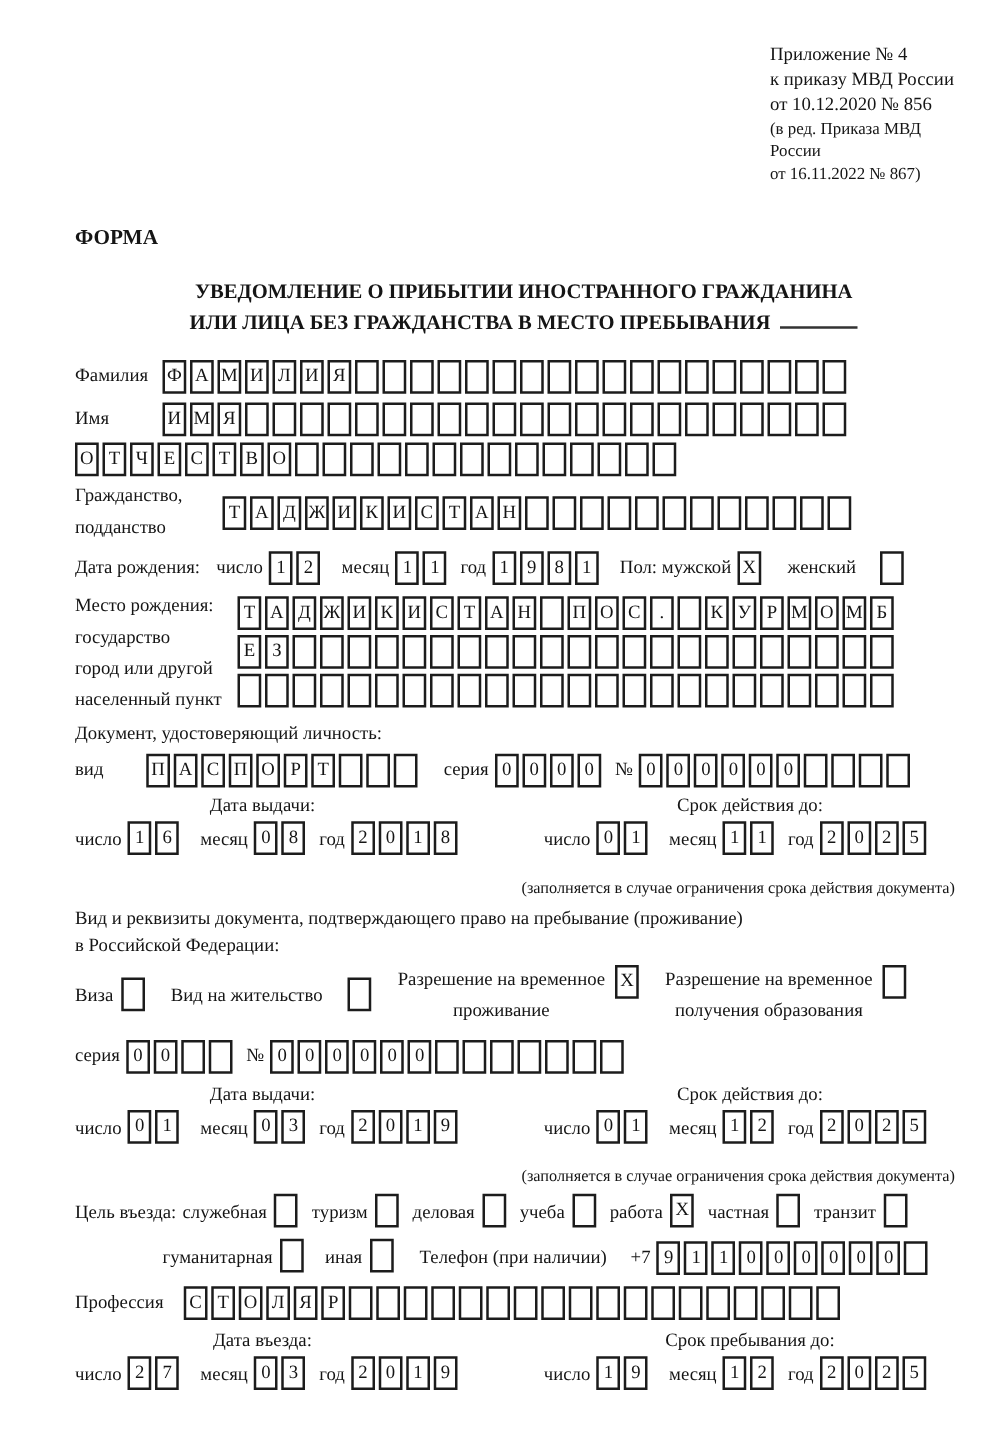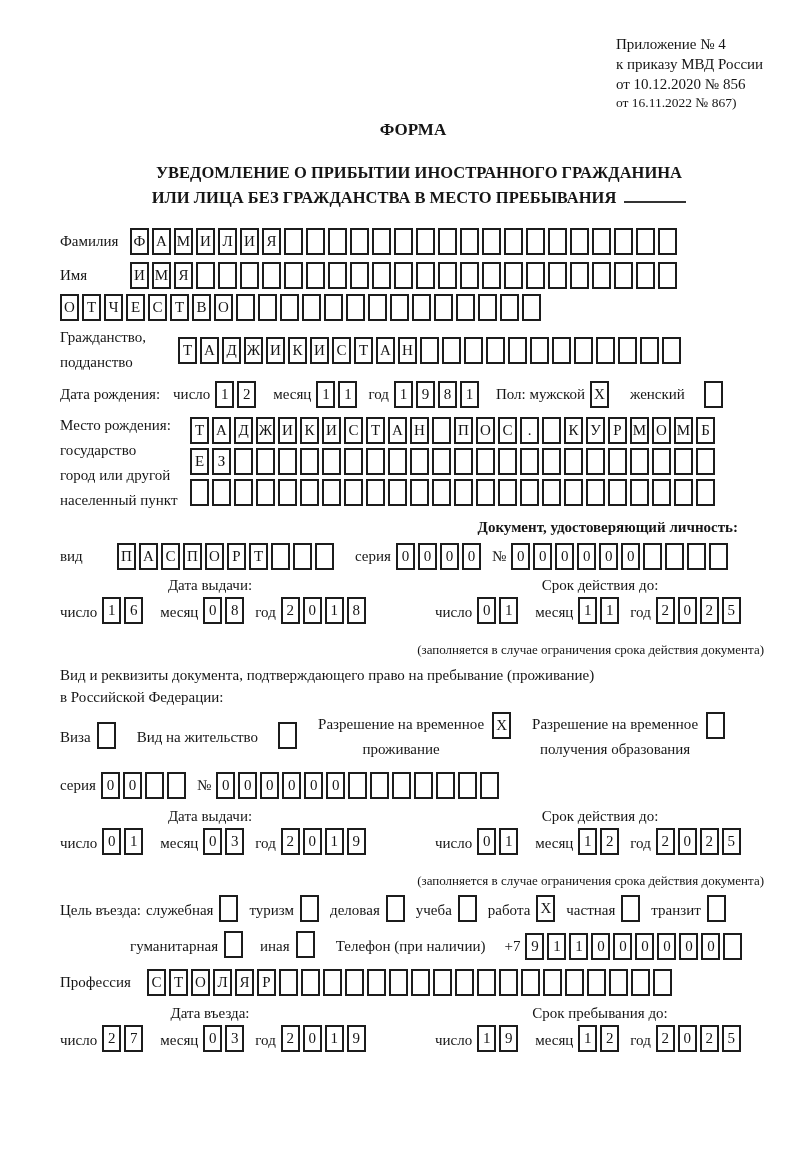--- a/index.html
+++ b/index.html
@@ -9,21 +9,21 @@
     color:#151515;
     font-family:"Liberation Serif","DejaVu Serif",serif;
     font-size:15px;
   }
   .page { padding:34px 22px 10px 60px; }
 
   
   .appendix { margin-left:556px; line-height:20px; }
   .appendix .small { font-size:13.5px; line-height:18px; }
   .appendix .small:first-of-type { margin-top:3px; }
-  .forma { text-align:center; padding-right:12px; font-weight:bold; font-size:17px; margin-top:8px; }
+  .forma { text-align:left; padding-right:12px; font-weight:bold; font-size:17px; margin-top:32px; }
 
   
   .title { text-align:center; font-weight:bold; font-size:16.5px; line-height:25px; margin-top:20px; }
   .underline { display:inline-block; width:62px; border-bottom:2px solid #333; height:14px; margin-left:8px; }
   .sec1 { font-weight:bold; font-size:15.5px; margin-top:26px; letter-spacing:.2px; }
 
   
   .row { display:flex; align-items:center; margin-bottom:4px; }
   .mt { margin-top:16px; }
   .lbl { line-height:30px; white-space:nowrap; }
@@ -50,40 +50,41 @@
   
   .datepair { display:flex; margin-top:10px; }
   .dategroup { display:flex; flex-direction:column; }
   .dg-left  { width:375px; }
   .dghead { text-align:center; line-height:20px; margin-bottom:2px; }
   .dg-left .dghead { width:300px; }
   .dg-right .dghead { width:330px; }
   .dgrow { display:flex; align-items:flex-start; }
   .note { font-size:13px; text-align:right; padding-right:14px; line-height:17px; margin-top:14px; margin-bottom:6px; }
 
-  .dochead { text-align:right; font-weight:bold; font-size:15px; margin:6px 40px 5px 0; }
+  .dochead { text-align:left; font-weight:normal; font-size:15px; margin:6px 40px 5px 0; }
   .plain { line-height:22px; }
 
   
   .chk { display:inline-flex; align-items:flex-start; }
   .chk .clbl { line-height:30px; margin-right:6px; white-space:nowrap; }
   .chk-multi { display:inline-flex; align-items:flex-start; }
   .chk-multi .ml { text-align:center; }
   .chk-multi .ml div { line-height:25px; white-space:nowrap; }
   .chk-multi .boxes { margin-left:8px; }
 </style>
 </head>
 <body>
 
 <div class="page">
 
   <div class="appendix">
     <div>Приложение № 4</div>
     <div>к приказу МВД России</div>
     <div>от 10.12.2020 № 856</div>
+    <div class="small">(в ред. Приказа МВД России</div>
     <div class="small">от 16.11.2022 № 867)</div>
   </div>
   <div class="forma">ФОРМА</div>
 
   <div class="title">
     <div>УВЕДОМЛЕНИЕ О ПРИБЫТИИ ИНОСТРАННОГО ГРАЖДАНИНА</div>
     <div>
       <span>ИЛИ ЛИЦА БЕЗ ГРАЖДАНСТВА В МЕСТО ПРЕБЫВАНИЯ</span><span class="underline"></span>
     </div>
   </div>

